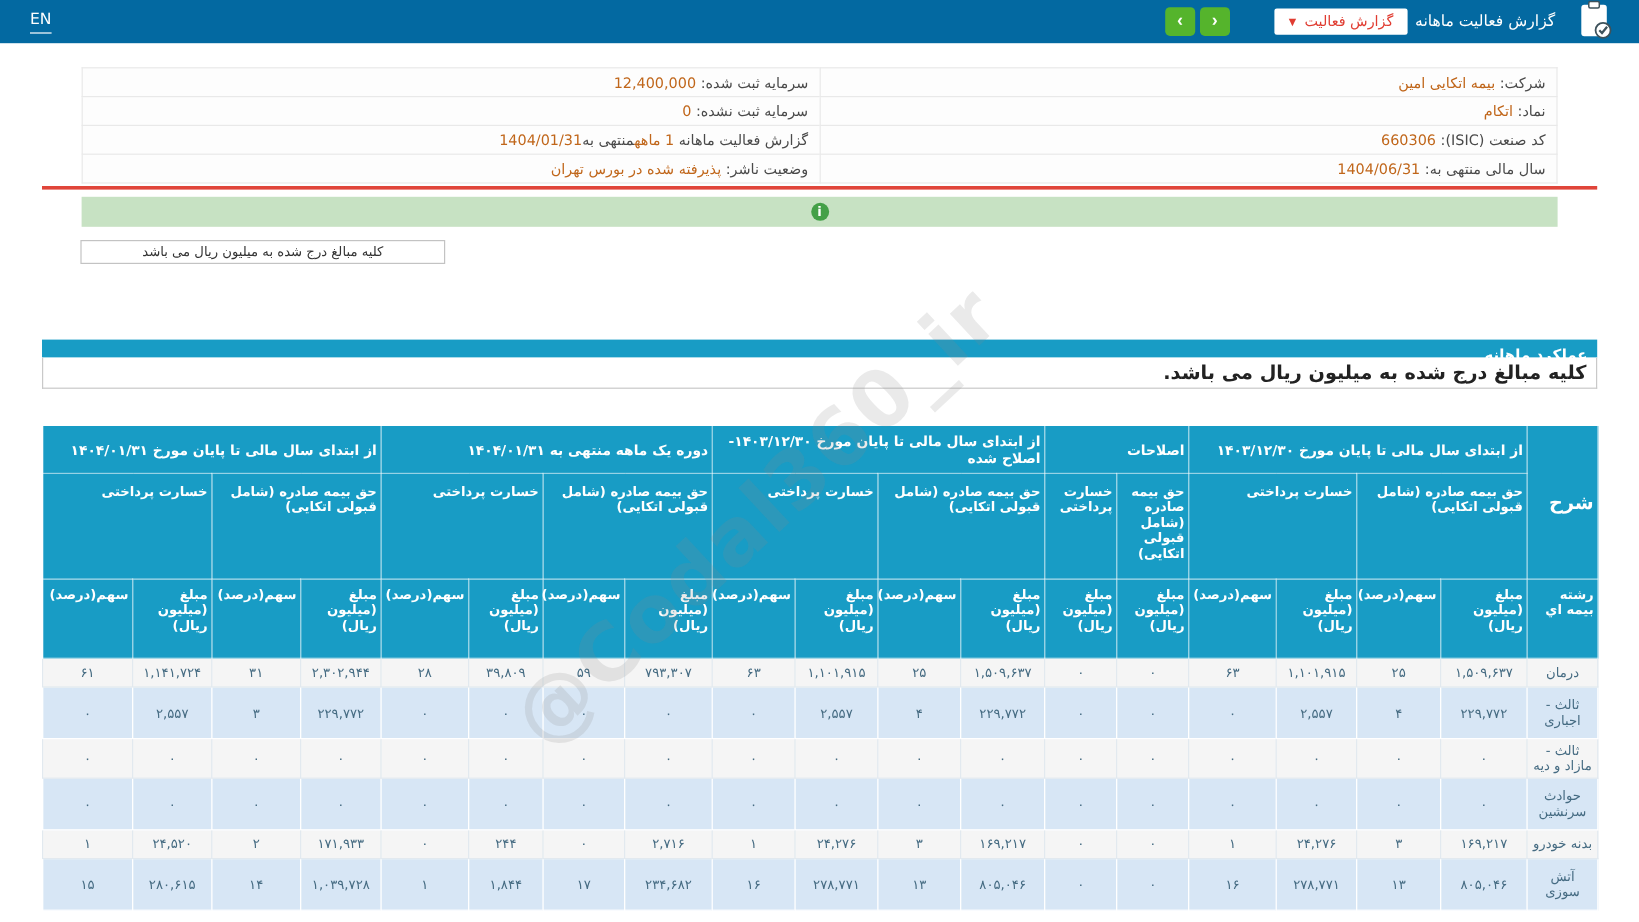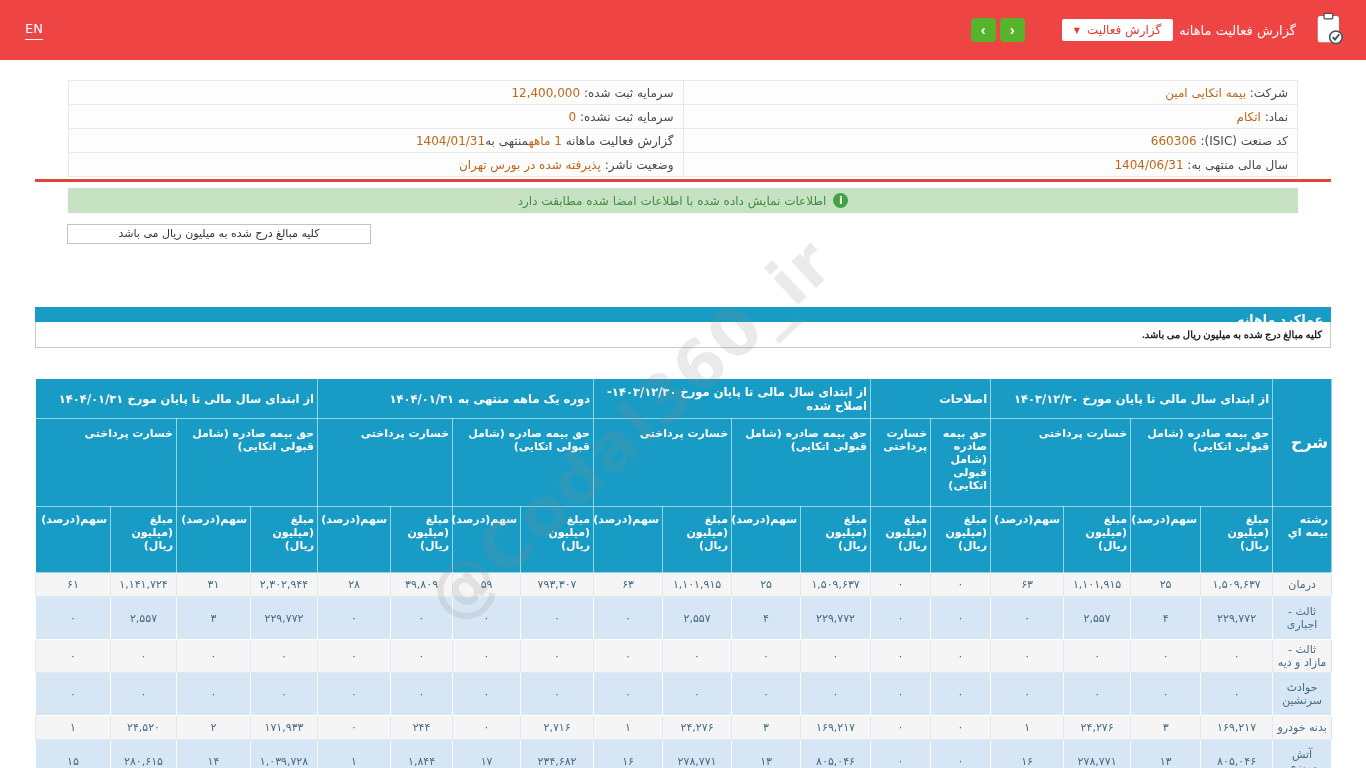--- a/index.html
+++ b/index.html
@@ -1,20 +1,20 @@
 <!DOCTYPE html>
 <html lang="fa"><head>
 <meta charset="utf-8">
 <style>
   html,body{margin:0;padding:0;}
   body{font-family:"DejaVu Sans",sans-serif;background:#fff;}
   .page{position:relative;width:1366px;height:768px;overflow:hidden;background:#fff;}
 
   
-  .topbar{height:60px;background:#ef4444;display:flex;align-items:center;justify-content:space-between;padding:0 22px 0 25px;box-sizing:border-box;}
+  .topbar{height:36px;background:#0369a1;display:flex;align-items:center;justify-content:space-between;padding:0 22px 0 25px;box-sizing:border-box;}
   .en-link{color:#fff;font-size:13px;border-bottom:1px solid #fff;padding-bottom:3px;cursor:pointer;}
   .topbar-right{direction:ltr;display:flex;align-items:center;}
   .nav-btn{width:25px;height:24px;background:#55b42c;color:#fff;border:none;border-radius:4px;font-size:15px;font-weight:bold;line-height:22px;text-align:center;cursor:pointer;padding:0;}
   .nav-btn + .nav-btn{margin-left:4px;}
   .dropdown-btn{margin-left:37px;background:#fff;color:#e03c31;border:none;border-radius:2px;font-size:12px;padding:4px 12px;display:flex;align-items:center;gap:7px;cursor:pointer;direction:rtl;font-family:inherit;}
   .dropdown-caret{font-size:8px;}
   .topbar-title{color:#fff;font-size:13px;margin:0 18px 0 6px;direction:rtl;}
 
   
   .content{padding:0 35px;box-sizing:border-box;}
@@ -26,21 +26,21 @@
 
   .red-line{height:3px;background:#e0453a;margin-top:2px;}
 
   .notice-bar{width:1230px;margin:6px auto 0;height:25px;background:#c7e2c3;color:#3f8f3f;font-size:12px;display:flex;align-items:center;justify-content:center;gap:7px;direction:rtl;}
   .info-icon{width:15px;height:15px;border-radius:50%;background:#43a047;color:#fff;font-size:11px;font-weight:bold;line-height:15px;text-align:center;font-style:normal;flex:0 0 auto;}
 
   .note-box-wrap{direction:ltr;}
   .note-box{width:302px;height:18px;border:1px solid #c3c3c3;margin:11px 0 0 32px;font-size:11px;color:#333;text-align:center;line-height:18px;direction:rtl;background:#fff;}
 
   .section-bar{margin-top:63px;height:15px;background:#189cc5;color:#fff;font-size:12.5px;font-weight:bold;line-height:26px;padding:0 8px;direction:rtl;}
-  .section-note{height:25px;border:1px solid #c9c9c9;border-top:none;background:#fff;color:#222;font-size:10px;font-weight:bold;line-height:25px;padding:0 8px;direction:rtl;font-family:Liberation Serif, serif;}
+  .section-note{height:25px;border:1px solid #c9c9c9;border-top:none;background:#fff;color:#222;font-size:16px;font-weight:bold;line-height:25px;padding:0 8px;direction:rtl;}
 
   
   .perf-table{margin-top:30px;width:1296px;border-collapse:collapse;direction:rtl;table-layout:fixed;}
   .perf-table th{background:#189cc5;color:#fff;border:1px solid rgba(255,255,255,.55);font-weight:bold;padding:2px 3px;box-sizing:border-box;text-align:right;}
   .perf-table th.group-title{height:40px;font-size:11.5px;vertical-align:middle;}
   .perf-table th.corner{font-size:16px;vertical-align:middle;}
   .perf-table th.sub{height:88px;font-size:11px;vertical-align:top;padding-top:8px;}
   .perf-table th.h3{height:66px;font-size:11px;vertical-align:top;padding-top:6px;}
   .perf-table td{border:1px solid #e2e9ef;font-size:11px;color:#456b82;text-align:center;padding:2px 4px;box-sizing:border-box;}
   .perf-table tbody tr:nth-child(odd) td{background:#f5f5f5;}
@@ -102,21 +102,20 @@
             <td><span class="label">سال مالی منتهی به: </span><span class="value">1404/06/31</span></td>
             <td><span class="label">وضعیت ناشر: </span><span class="value">پذیرفته شده در بورس تهران</span></td>
           </tr>
         </tbody>
     </table>
 
     <div class="red-line"></div>
 
     <div class="notice-bar">
       <i class="info-icon">i</i>
-      <span>اطلاعات نمایش داده شده با اطلاعات امضا شده مطابقت دارد</span>
     </div>
 
     <div class="note-box-wrap">
       <div class="note-box">کلیه مبالغ درج شده به میلیون ریال می باشد</div>
     </div>
 
     <div class="section-bar">عملکرد ماهانه</div>
     <div class="section-note">کلیه مبالغ درج شده به میلیون ریال می باشد.</div>
 
     <table class="perf-table">

